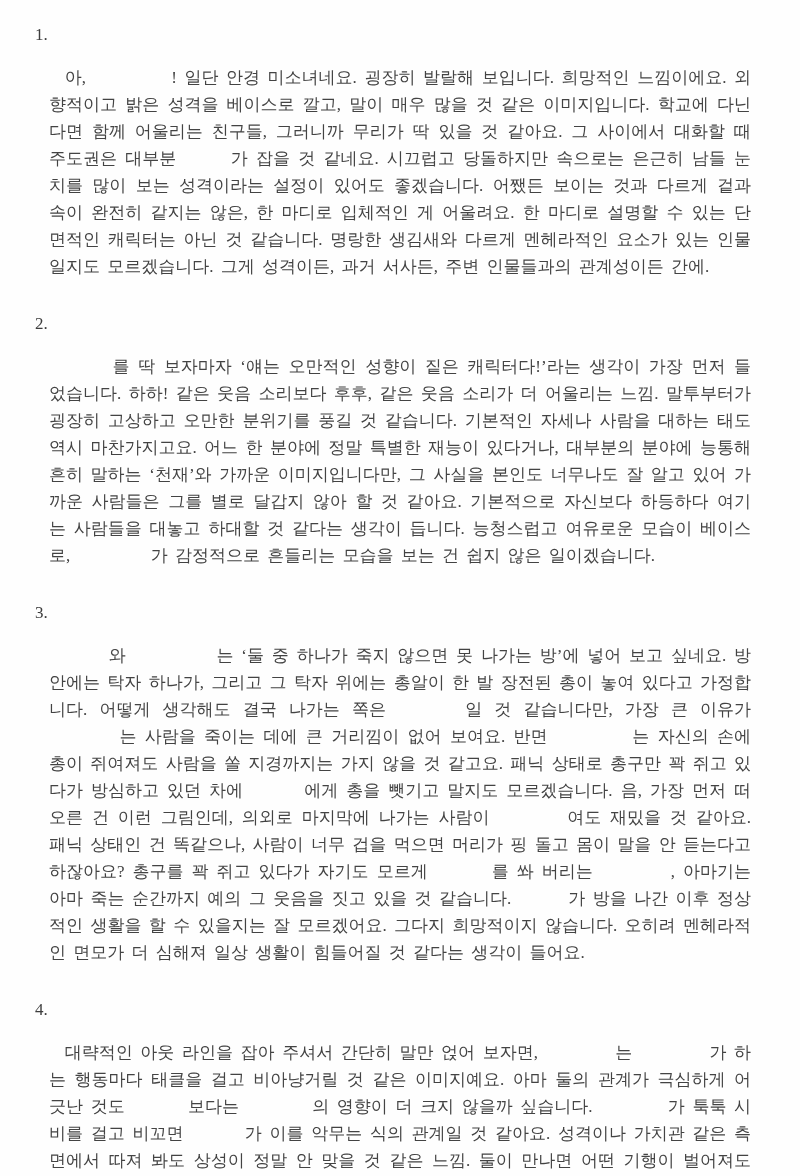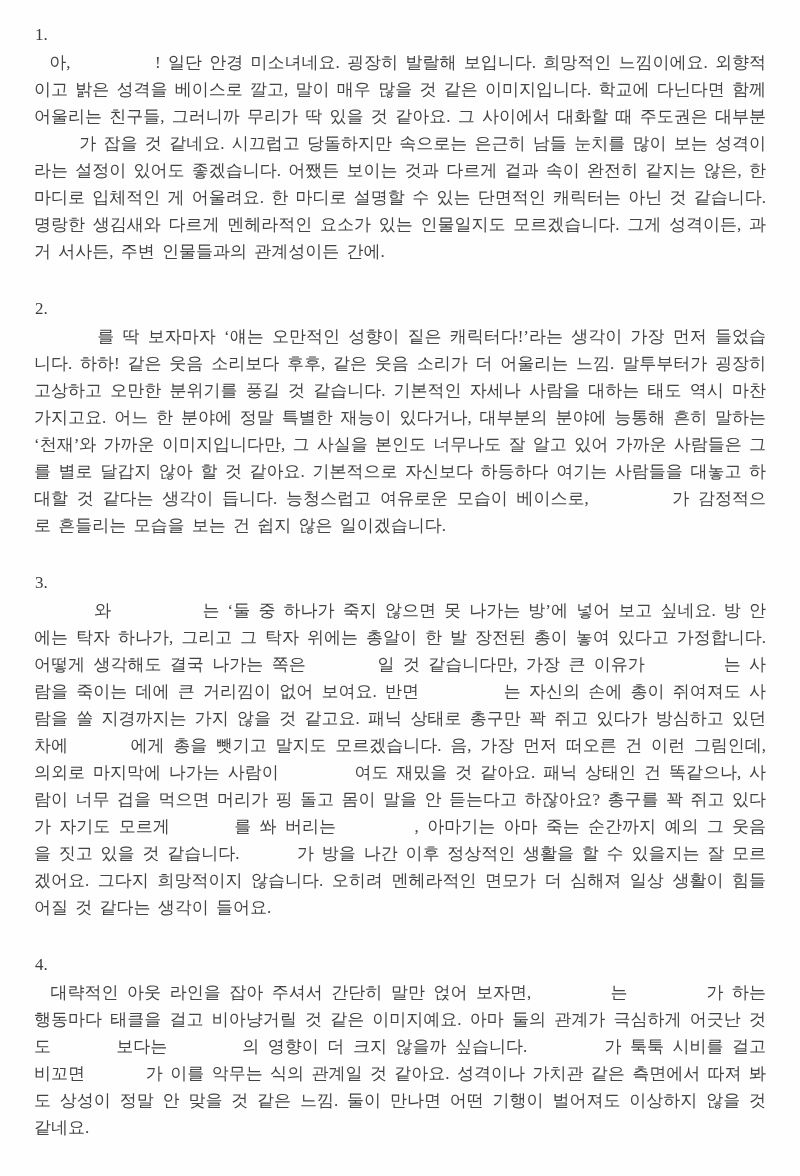--- a/index.html
+++ b/index.html
@@ -26,21 +26,21 @@
   .section { margin: 0; }
   .section + .section { margin-top: 30px; }
   .sec-num {
     font-family: "Liberation Serif", "DejaVu Serif", serif;
     font-size: 17px;
     line-height: 27px;
     color: #3d3d3d;
     padding-left: 2px;
   }
   .para {
-    margin: 1px;
+    margin: 16px;
     text-align: justify;
     text-justify: inter-word;
   }
   .blank {
     display: inline-block;
     height: 1px;
     vertical-align: baseline;
   }
 </style>
 </head>

